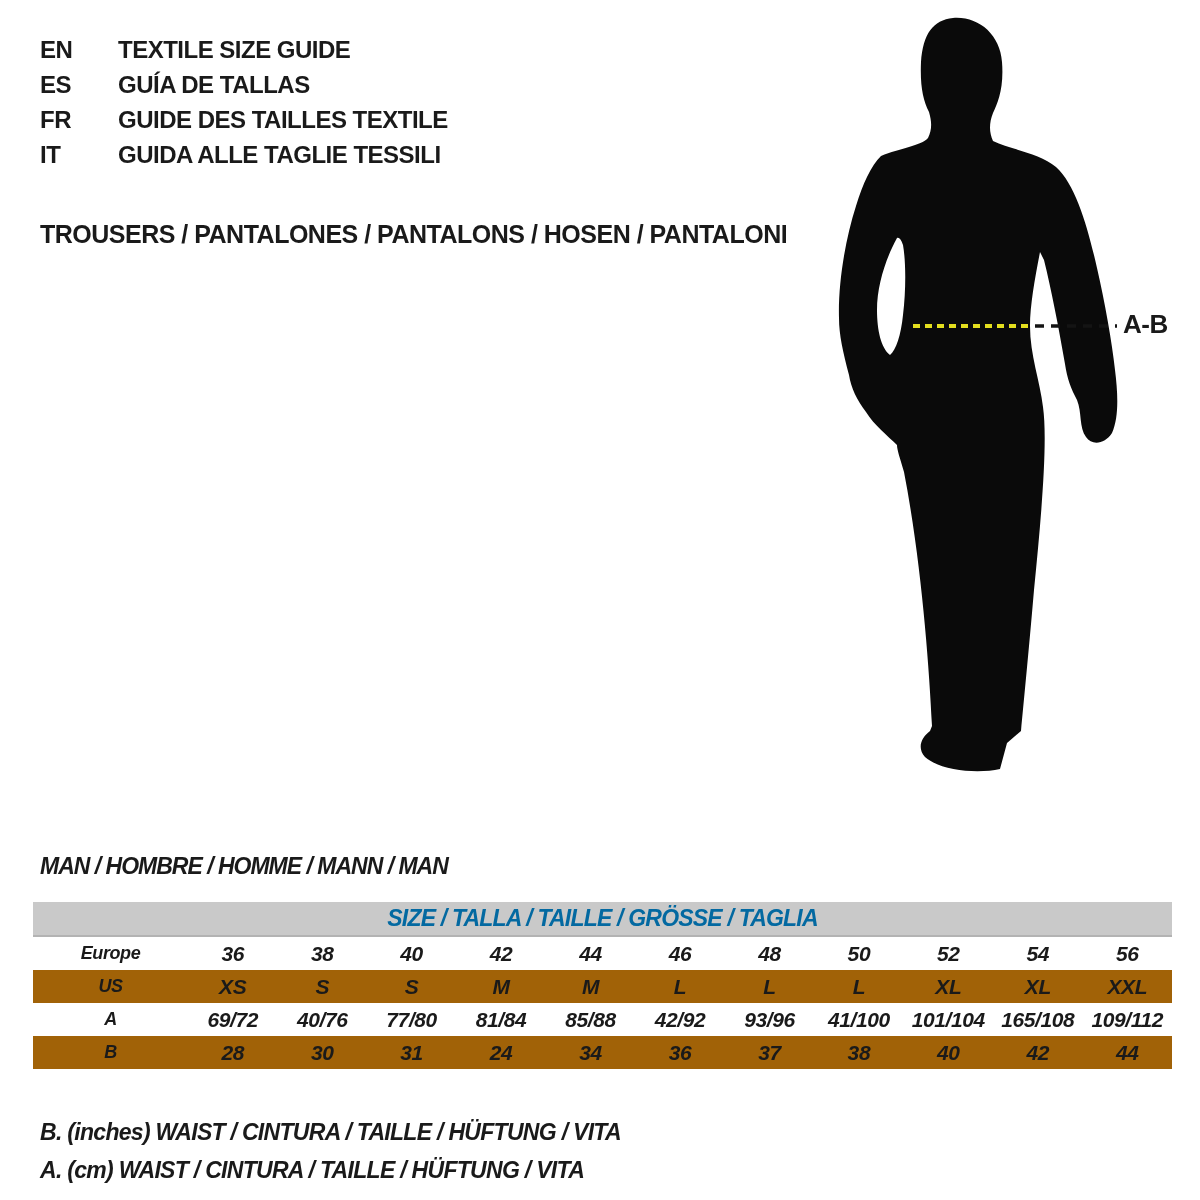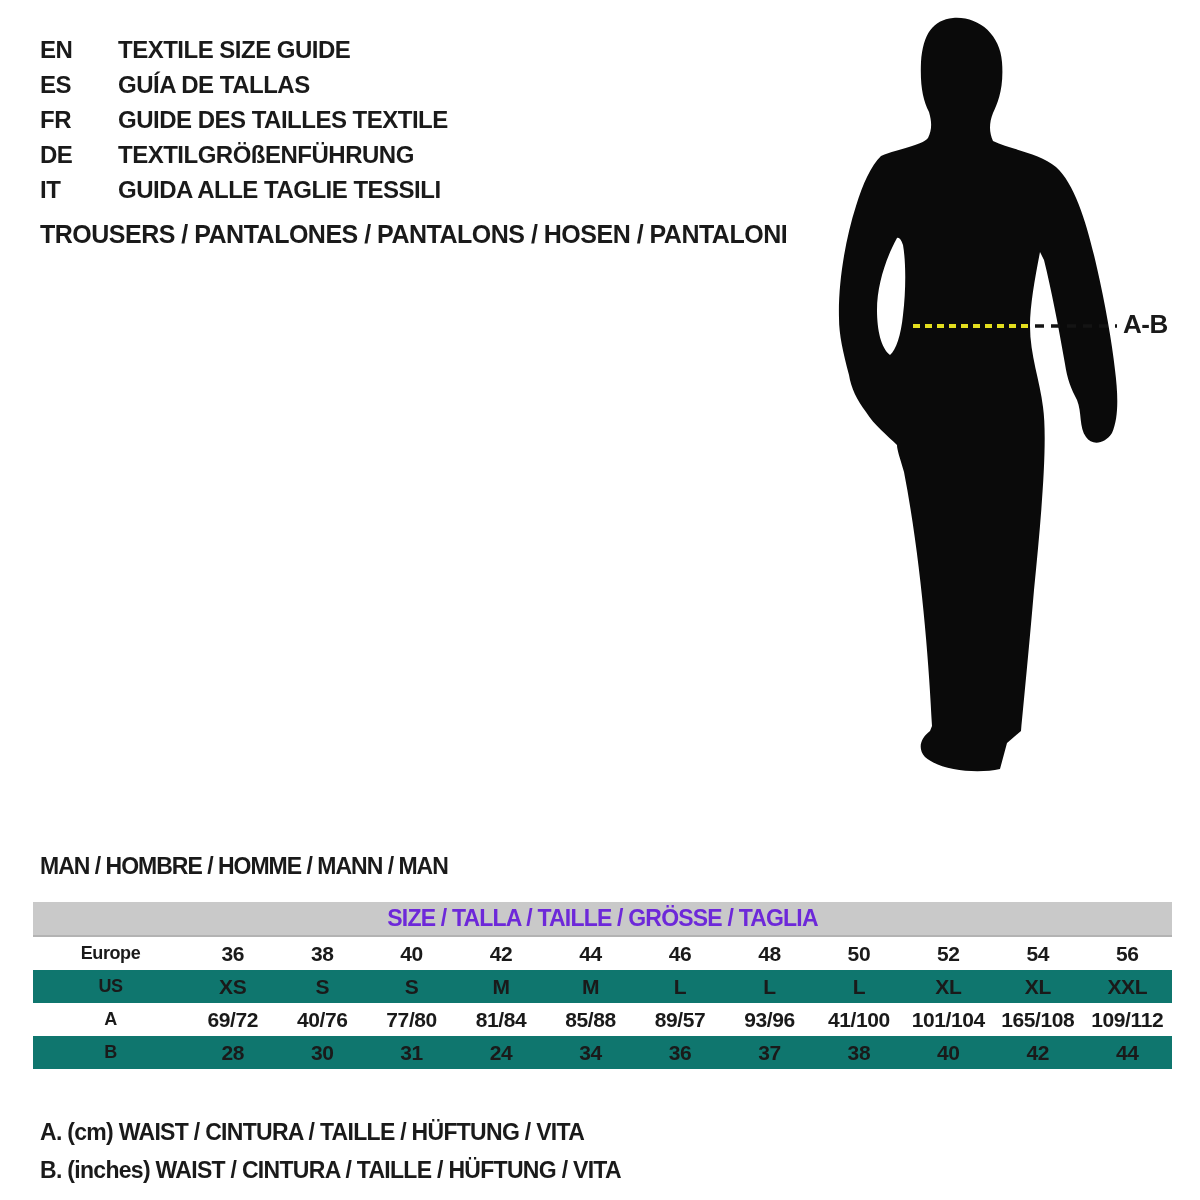--- a/index.html
+++ b/index.html
@@ -21,31 +21,31 @@
   .garment{position:absolute;left:40px;top:220px;font-size:25px;font-weight:700;
     letter-spacing:-0.5px;white-space:nowrap;}
 
   
   .figure{position:absolute;left:0;top:0;width:1168px;height:800px;}
   .figure svg{position:absolute;left:0;top:0;}
   .ab-label{position:absolute;left:1123px;top:309px;font-size:26px;font-weight:700;
     letter-spacing:-0.5px;white-space:nowrap;}
 
   
-  .bottom{position:absolute;left:33px;top:853px;width:1139px;}
+  .bottom{position:absolute;left:33px;top:853px;width:1139px;font-style:italic;}
   .section-title{margin:0 0 22px 7px;font-size:23px;font-weight:700;letter-spacing:-1px;white-space:nowrap;}
 
   table.size-table{width:100%;border-collapse:collapse;table-layout:fixed;
     font-size:21px;font-weight:700;letter-spacing:-0.4px;}
   table.size-table col.lbl{width:155px;}
   table.size-table td{padding:0;height:33px;text-align:center;vertical-align:middle;}
-  td.table-header{background:#c9c9c9;color:#6d28d9;text-align:left;padding-left:7px;
+  td.table-header{background:#c9c9c9;color:#0369a1;text-align:left;padding-left:7px;
     font-size:23px;height:32px;border-bottom:2px solid #b3b3b3;letter-spacing:-0.8px;}
   td.row-label{text-align:left;padding-left:7px;font-size:18px;}
-  tr.alt td{background:#0f766e;}
+  tr.alt td{background:#a16207;}
 
   .notes{margin-top:44px;padding-left:7px;}
   .notes p{margin:0;line-height:38px;font-size:23px;font-weight:700;letter-spacing:-0.7px;white-space:nowrap;}
 </style>
 </head>
 <body>
 
 <div class="canvas">
 
   <header class="lang-block">
@@ -53,24 +53,20 @@
         <span class="lang-code">EN</span>
         <span class="lang-label">TEXTILE SIZE GUIDE</span>
       </div>
       <div class="lang-row">
         <span class="lang-code">ES</span>
         <span class="lang-label">GUÍA DE TALLAS</span>
       </div>
       <div class="lang-row">
         <span class="lang-code">FR</span>
         <span class="lang-label">GUIDE DES TAILLES TEXTILE</span>
-      </div>
-      <div class="lang-row">
-        <span class="lang-code">DE</span>
-        <span class="lang-label">TEXTILGRÖßENFÜHRUNG</span>
       </div>
       <div class="lang-row">
         <span class="lang-code">IT</span>
         <span class="lang-label">GUIDA ALLE TAGLIE TESSILI</span>
       </div>
     </header>
 
   <div class="garment">TROUSERS / PANTALONES / PANTALONS / HOSEN / PANTALONI</div>
 
   <div class="figure">
@@ -175,21 +171,21 @@
             <td>XL</td>
             <td>XXL</td>
           </tr>
           <tr>
             <td class="row-label">A</td>
             <td>69/72</td>
             <td>40/76</td>
             <td>77/80</td>
             <td>81/84</td>
             <td>85/88</td>
-            <td>89/57</td>
+            <td>42/92</td>
             <td>93/96</td>
             <td>41/100</td>
             <td>101/104</td>
             <td>165/108</td>
             <td>109/112</td>
           </tr>
           <tr class="alt">
             <td class="row-label">B</td>
             <td>28</td>
             <td>30</td>
@@ -200,18 +196,18 @@
             <td>37</td>
             <td>38</td>
             <td>40</td>
             <td>42</td>
             <td>44</td>
           </tr>
         </tbody>
     </table>
 
     <div class="notes">
+      <p>B. (inches) WAIST / CINTURA / TAILLE / HÜFTUNG / VITA</p>
       <p>A. (cm) WAIST / CINTURA / TAILLE / HÜFTUNG / VITA</p>
-      <p>B. (inches) WAIST / CINTURA / TAILLE / HÜFTUNG / VITA</p>
     </div>
   </section>
 
 </div>
 
 </body></html>

